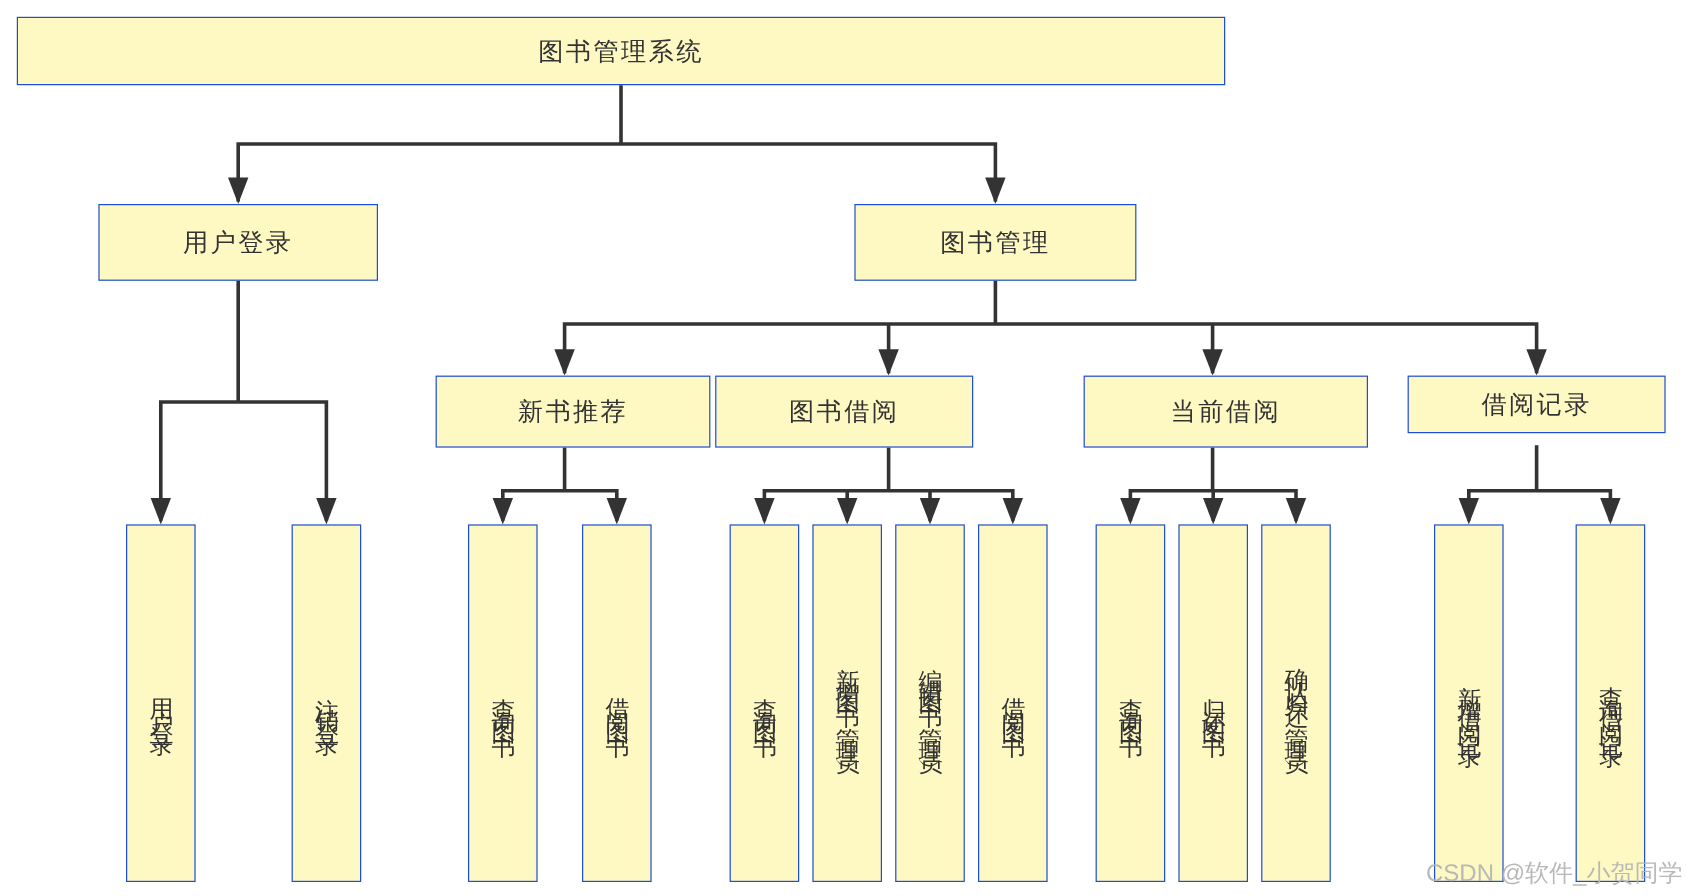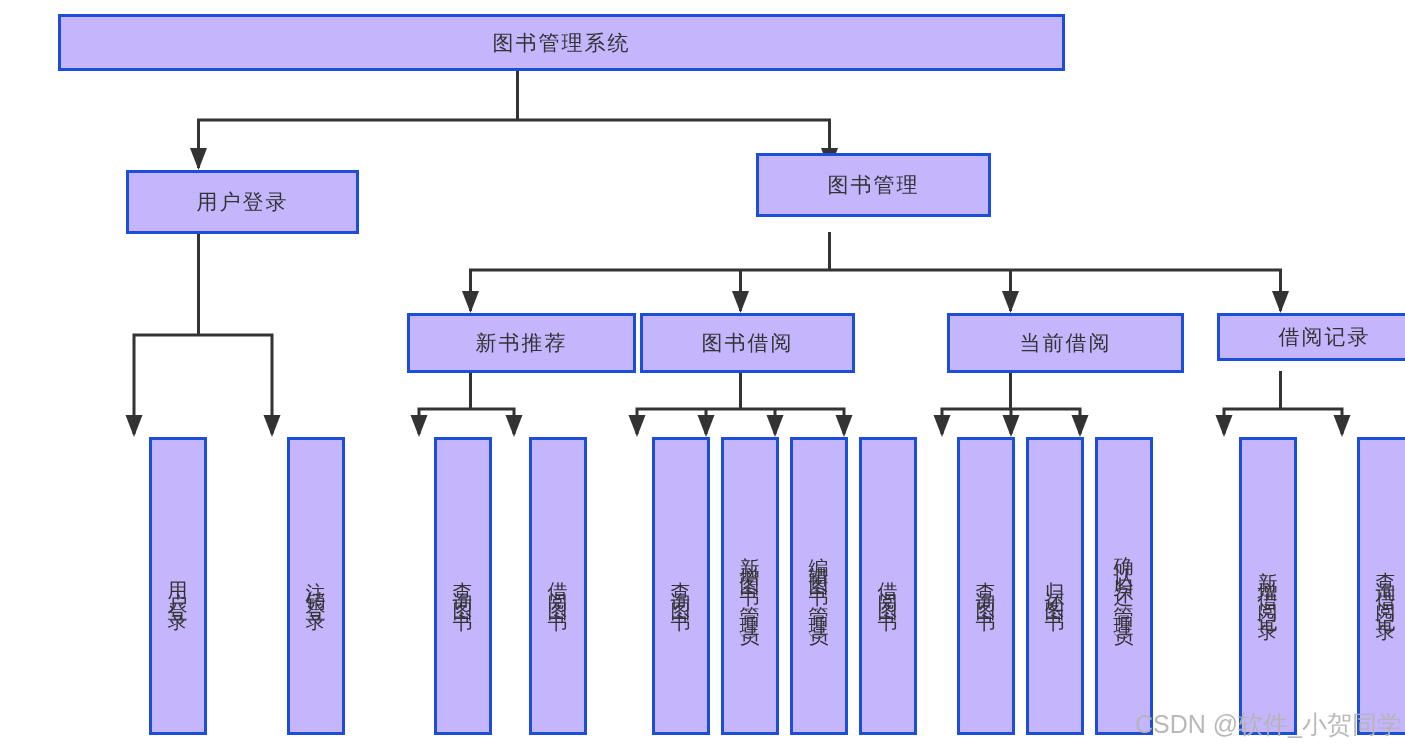--- a/index.html
+++ b/index.html
@@ -16,47 +16,46 @@
     overflow: hidden;
   }
   .connectors {
     position: absolute;
     left: 0;
     top: 0;
   }
   .node {
     position: absolute;
     box-sizing: border-box;
-    background: #c4b5fd;
-    border: 3px solid #1d4ed8;
+    background: #fef9c3;
+    border: 1px solid #1d4ed8;
     display: flex;
     align-items: center;
     justify-content: center;
     color: #333333;
-    margin-left: 44px;
   }
   .hlabel {
     font-size: 21px;
     letter-spacing: 2px;
     white-space: nowrap;
   }
   .vtext {
     writing-mode: vertical-rl;
     text-orientation: mixed;
     font-size: 20px;
     letter-spacing: 10px;
     line-height: 1;
     color: #333333;
     white-space: nowrap;
   }
   .watermark {
     position: absolute;
     right: 3px;
     bottom: 6px;
-    font-size: 25px;
+    font-size: 20px;
     color: #b5b5b5;
     opacity: 0.95;
     white-space: nowrap;
     pointer-events: none;
   }
 </style>
 </head>
 <body>
 
 <div class="canvas">
@@ -90,21 +89,21 @@
       <polygon points="1002.5,415 1019.5,415 1011,437"></polygon>
       <polygon points="1071.5,415 1088.5,415 1080,437"></polygon>
       <polygon points="1215.5,415 1232.5,415 1224,437"></polygon>
       <polygon points="1333.5,415 1350.5,415 1342,437"></polygon>
     </g>
   </svg>
 
   <div class="node hlabel" style="left:14px; top:14px; width:1007px; height:57px;">图书管理系统</div>
 
   <div class="node hlabel" style="left:82px; top:170px; width:233px; height:64px;">用户登录</div>
-  <div class="node hlabel" style="left:712px; top:153px; width:235px; height:64px;">图书管理</div>
+  <div class="node hlabel" style="left:712px; top:170px; width:235px; height:64px;">图书管理</div>
 
   <div class="node hlabel" style="left:363px; top:313px; width:229px; height:60px;">新书推荐</div>
   <div class="node hlabel" style="left:596px; top:313px; width:215px; height:60px;">图书借阅</div>
   <div class="node hlabel" style="left:903px; top:313px; width:237px; height:60px;">当前借阅</div>
   <div class="node hlabel" style="left:1173px; top:313px; width:215px; height:48px;">借阅记录</div>
 
   <div class="node leaf" style="left:105px; top:437px; width:58px; height:298px;">
     <span class="vtext">用户登录</span>
   </div>
   <div class="node leaf" style="left:243px; top:437px; width:58px; height:298px;">

